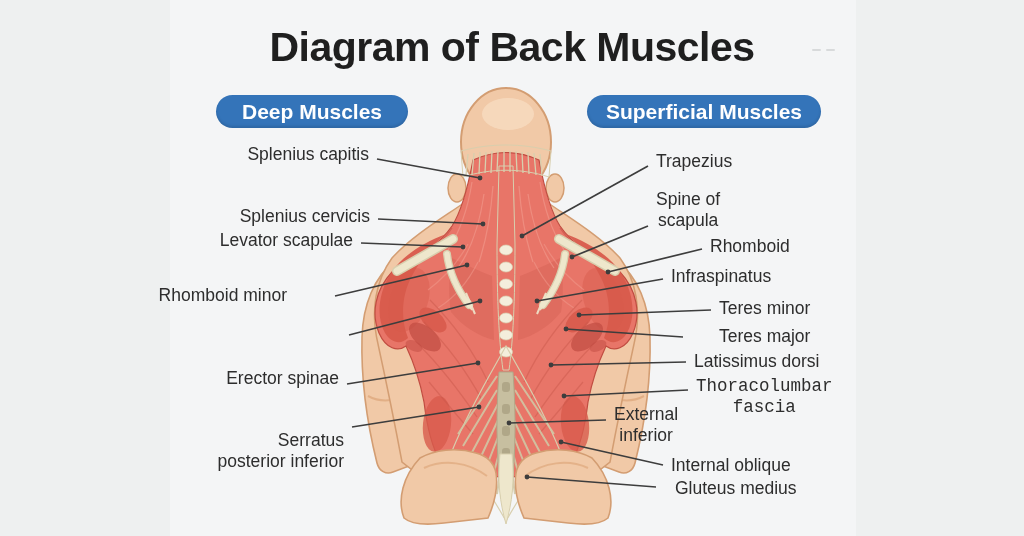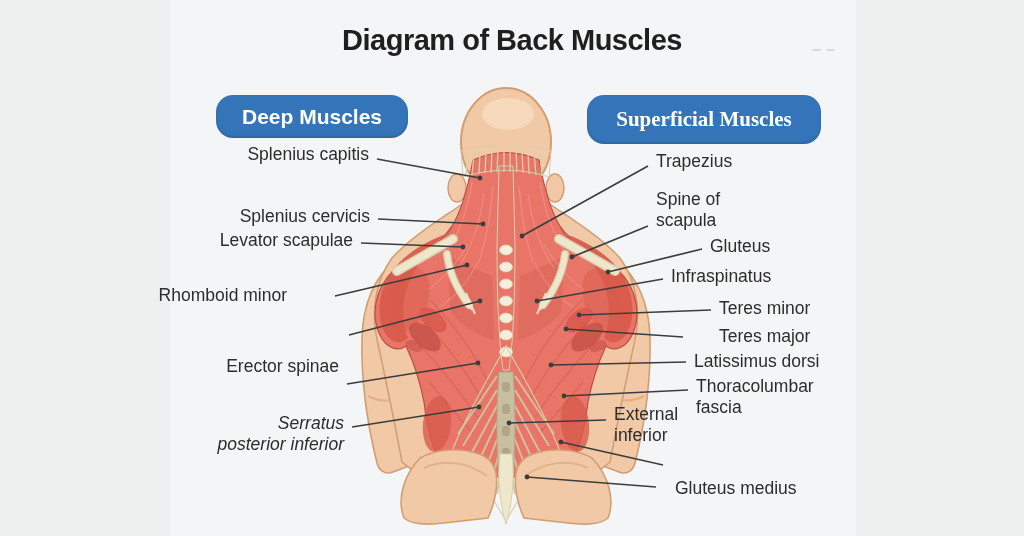--- a/index.html
+++ b/index.html
@@ -7,36 +7,36 @@
     width:1024px;height:536px;position:relative;overflow:hidden;
     background:var(--background);
     font-family:"Liberation Sans", sans-serif;
   }
   #panel{position:absolute;left:170px;top:0;width:686px;height:536px;background:var(--panel);}
   #figure-svg{position:absolute;left:0;top:0;z-index:1;}
   #connectors{position:absolute;left:0;top:0;z-index:4;pointer-events:none;}
   #labels{position:absolute;left:0;top:0;width:1024px;height:536px;z-index:5;}
   #page-title{
     position:absolute;left:0;right:0;top:24px;text-align:center;z-index:3;
-    font-size:29px;font-weight:bold;color:var(--title);letter-spacing:-0.5px;
+    font-size:41px;font-weight:bold;color:var(--title);letter-spacing:-0.5px;
   }
   .badge{
     position:absolute;z-index:6;display:flex;align-items:center;justify-content:center;
     background:var(--badge-blue);color:var(--badge-text);
     font-size:21px;font-weight:bold;border-radius:17px;
     box-shadow:inset 0 -2px 3px rgba(0,0,0,0.12);
   }
-  #badge-deep{left:216px;top:95px;width:192px;height:43px;}
-  #badge-superficial{left:587px;top:95px;width:234px;height:49px;font-family:Liberation Serif, serif;}
+  #badge-deep{left:216px;top:95px;width:192px;height:33px;}
+  #badge-superficial{left:587px;top:95px;width:234px;height:33px;}
   .label{
     position:absolute;font-size:17.5px;line-height:21px;color:var(--label);
     white-space:pre-line;
   }
   .lab-left{text-align:right;}
-  .lab-right{text-align:left;}
+  .lab-right{text-align:center;}
   .leader{stroke:var(--line);stroke-width:1.7;fill:none;}
   .leader-dot{fill:var(--line);}
   #smudge{position:absolute;left:812px;top:37px;width:30px;height:4px;z-index:2;}
   #smudge i{display:inline-block;width:9px;height:2.5px;background:#d8dadb;border-radius:2px;margin-right:5px;}
   
   .f-skin{fill:var(--skin);} .s-skin{stroke:var(--skin-outline);}
   .f-skin-hl{fill:var(--skin-highlight);}
   .f-red{fill:var(--muscle);}
   .f-red-deep{fill:var(--muscle-deep);}
   .f-red-deeper{fill:var(--muscle-deeper);}
@@ -193,29 +193,30 @@
     <circle cx="561" cy="442" r="2.4" class="leader-dot"></circle>
     <line x1="656" y1="487" x2="527" y2="477" class="leader"></line>
     <circle cx="527" cy="477" r="2.4" class="leader-dot"></circle>
   </svg>
 
 <div id="labels">
     <div class="label lab-left" style="right: 654px; top: 206px;">Splenius cervicis</div>
     <div class="label lab-left" style="right: 655px; top: 144px;">Splenius capitis</div>
     <div class="label lab-left" style="right: 671px; top: 230px; text-align: center;">Levator scapulae</div>
     <div class="label lab-left" style="right: 737px; top: 285px;">Rhomboid minor</div>
-    <div class="label lab-left" style="right: 685px; top: 356px; text-align: center;">Erector spinae</div>
-    <div class="label lab-left" style="right: 680px; top: 413px; font-style: italic;">Serratus
+    <div class="label lab-left" style="right: 685px; top: 368px; text-align: center;">Erector spinae</div>
+    <div class="label lab-left" style="right: 680px; top: 430px;">Serratus
 posterior inferior</div>
     <div class="label lab-right" style="left: 656px; top: 151px;">Trapezius</div>
     <div class="label lab-right" style="left: 656px; top: 189px;">Spine of
 scapula</div>
-    <div class="label lab-right" style="left: 710px; top: 236px;">Gluteus</div>
+    <div class="label lab-right" style="left: 710px; top: 236px;">Rhomboid</div>
     <div class="label lab-right" style="left: 671px; top: 266px;">Infraspinatus</div>
     <div class="label lab-right" style="left: 719px; top: 298px;">Teres minor</div>
     <div class="label lab-right" style="left: 691px; top: 326px; margin-left: 28px;">Teres major</div>
     <div class="label lab-right" style="left: 694px; top: 351px;">Latissimus dorsi</div>
-    <div class="label lab-right" style="left: 696px; top: 376px;">Thoracolumbar
+    <div class="label lab-right" style="left: 696px; top: 376px; font-family: Liberation Mono, monospace;">Thoracolumbar
 fascia</div>
     <div class="label lab-right" style="left: 614px; top: 404px;">External
 inferior</div>
+    <div class="label lab-right" style="left: 671px; top: 455px;">Internal oblique</div>
     <div class="label lab-right" style="left: 675px; top: 478px;">Gluteus medius</div>
   </div>
 
 </body></html>

